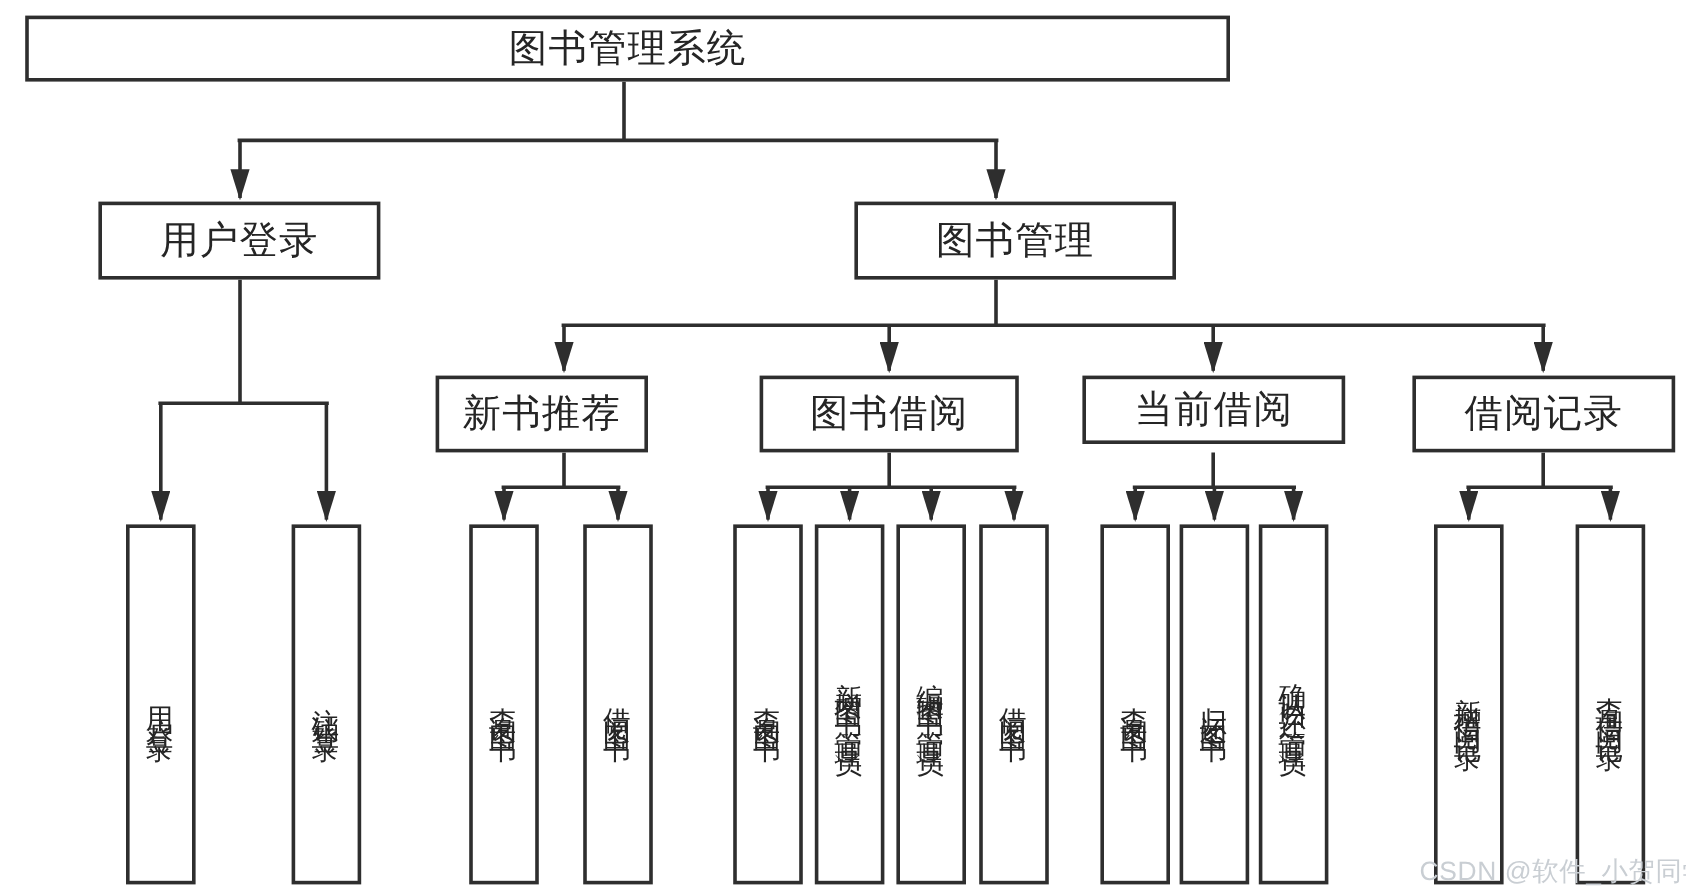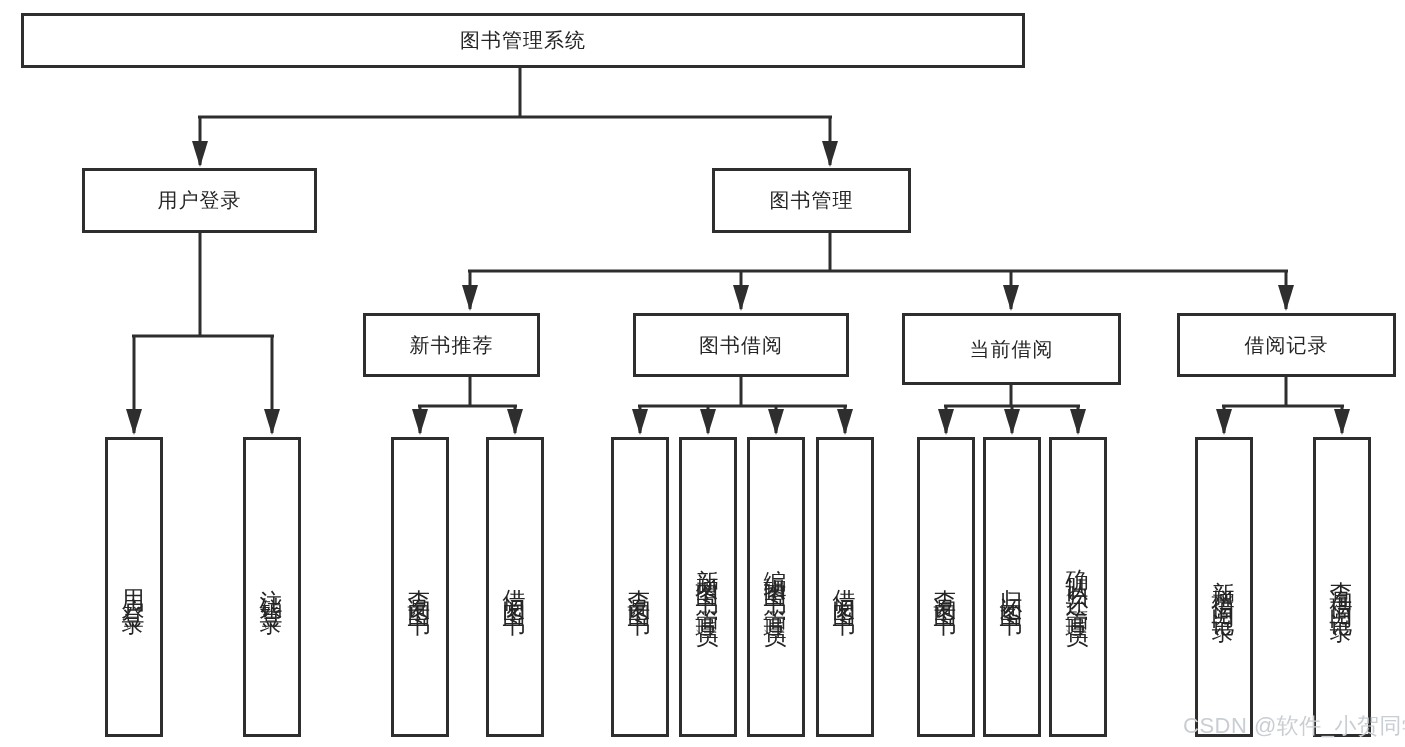--- a/index.html
+++ b/index.html
@@ -6,21 +6,21 @@
   #stage {
     position:relative; width:1405px; height:747px; background:#ffffff;
     font-family:"Liberation Sans","DejaVu Sans",sans-serif; overflow:hidden;
   }
   #connectors { position:absolute; left:0; top:0; }
   .box {
     position:absolute; box-sizing:border-box; background:#ffffff;
     border:3px solid #2e2e2e; display:flex; align-items:center; justify-content:center;
     color:#252525;
   }
-  .h-label { font-size:20px; letter-spacing:1px; white-space:nowrap; }
+  .h-label { font-size:32px; letter-spacing:1px; white-space:nowrap; }
   .v-label { writing-mode:vertical-rl; font-size:23px; letter-spacing:8px; white-space:nowrap; }
   #watermark {
     position:absolute; left:1183px; top:711px; z-index:5;
     font-size:22px; color:#c9ced3; white-space:nowrap; letter-spacing:0.5px;
   }
 </style>
 </head>
 <body>
 
 <div id="stage">
@@ -67,31 +67,31 @@
     </g>
   </svg>
 
   <div class="box" style="left:21px; top:13px; width:1004px; height:55px;">
     <span class="h-label">图书管理系统</span>
   </div>
 
   <div class="box" style="left:82px; top:168px; width:235px; height:65px;">
     <span class="h-label">用户登录</span>
   </div>
-  <div class="box" style="left:712px; top:168px; width:199px; height:65px;">
+  <div class="box" style="left:712px; top:168px; width:268px; height:65px;">
     <span class="h-label">图书管理</span>
   </div>
 
   <div class="box" style="left:363px; top:313px; width:177px; height:64px;">
     <span class="h-label">新书推荐</span>
   </div>
   <div class="box" style="left:633px; top:313px; width:216px; height:64px;">
     <span class="h-label">图书借阅</span>
   </div>
-  <div class="box" style="left:902px; top:313px; width:219px; height:72px;">
+  <div class="box" style="left:902px; top:313px; width:219px; height:57px;">
     <span class="h-label">当前借阅</span>
   </div>
   <div class="box" style="left:1177px; top:313px; width:219px; height:64px;">
     <span class="h-label">借阅记录</span>
   </div>
 
   <div class="box v" style="left:105px; top:437px; width:58px; height:300px;">
     <span class="v-label">用户登录</span>
   </div>
   <div class="box v" style="left:243px; top:437px; width:58px; height:300px;">

